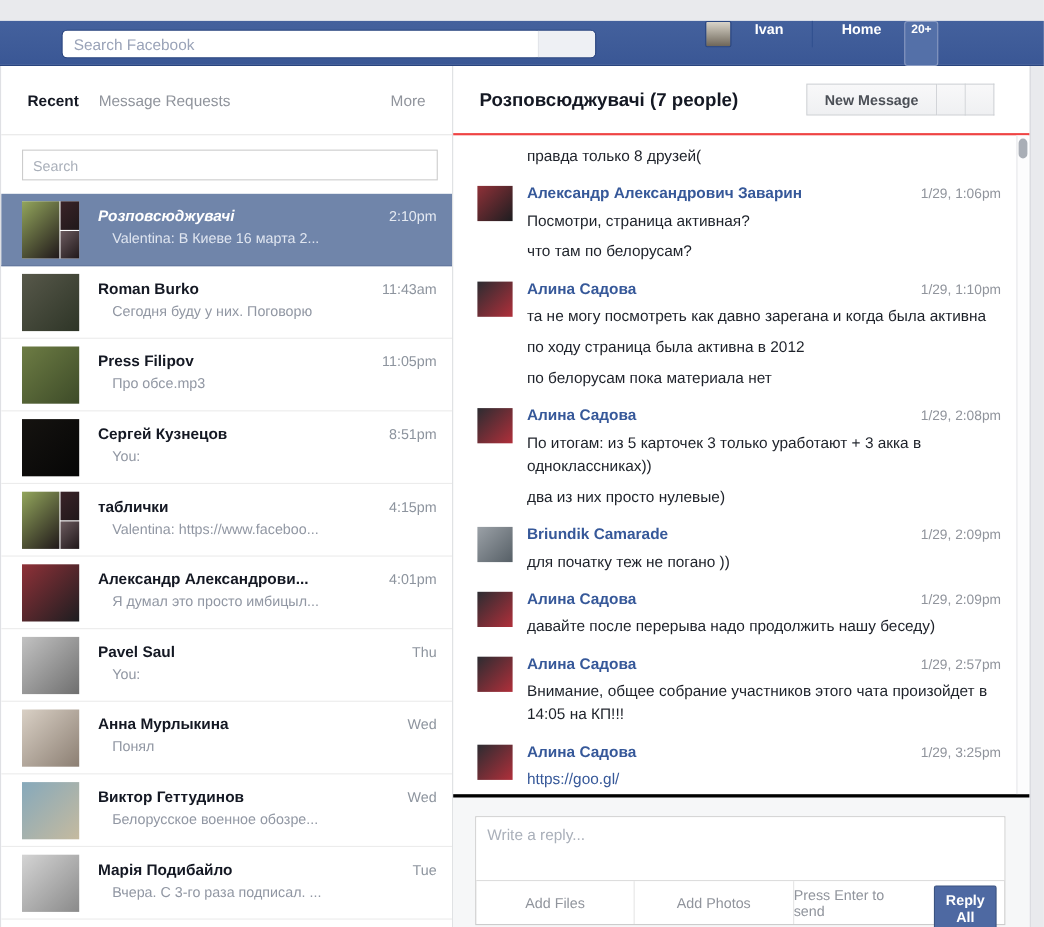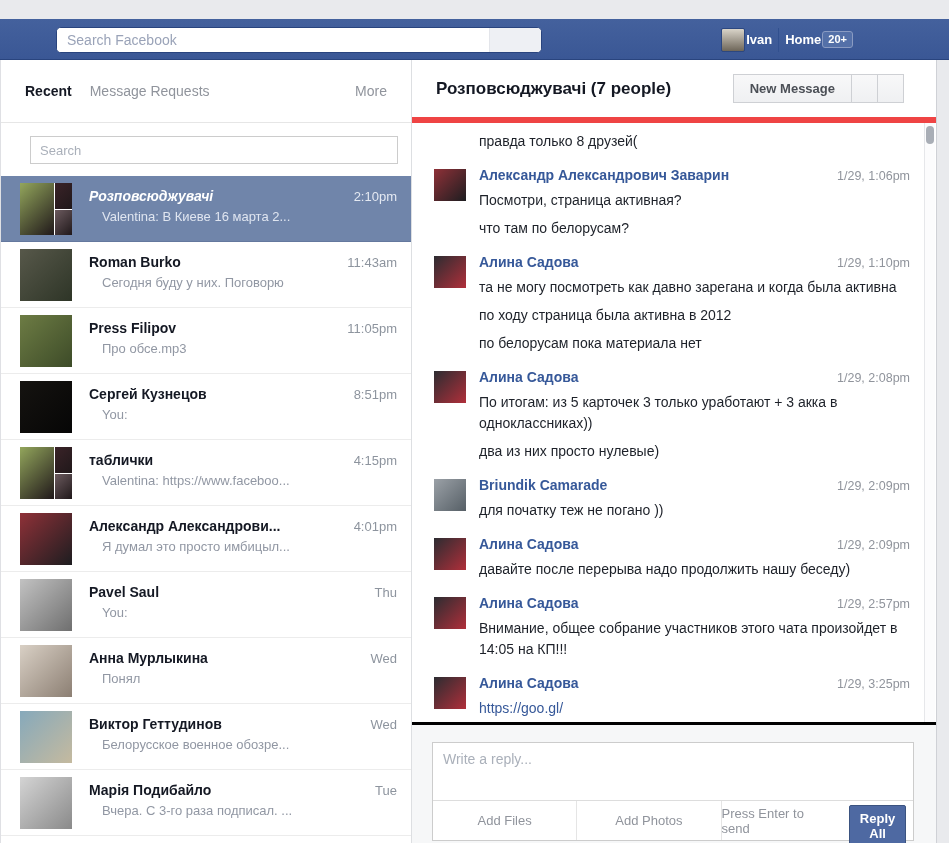--- a/index.html
+++ b/index.html
@@ -5,57 +5,57 @@
   * { margin:0; padding:0; box-sizing:border-box; }
   html,body { width:949px; height:843px; overflow:hidden; }
   body { font-family:"Liberation Sans", sans-serif; background:#e9eaed; }
 
   
   .navbar { position:relative; height:41px; background:linear-gradient(#44619d,#3a5795); border-bottom:1px solid #29447e;margin-top:19px; }
   .nav-search { position:absolute; left:56px; top:8px; width:486px; height:26px; background:#fff; border:1px solid #29447e; border-radius:5px; overflow:hidden; }
   .nav-search input { position:absolute; left:0; top:0; width:430px; height:24px; border:none; outline:none; padding:0 10px; font-size:14px; font-family:"Liberation Sans",sans-serif; color:#333; }
   .nav-search input::placeholder { color:#9aa3b8; }
   .nav-search-btn { position:absolute; right:0; top:0; width:52px; height:24px; background:#eef0f4; border-left:1px solid #e3e5ea; cursor:pointer; }
-  .nav-right { position:absolute; right:96px; top:0; height:41px; display:flex; align-items:center; gap:1px; }
+  .nav-right { position:absolute; right:96px; top:0; height:41px; display:flex; gap:21px; }
   .nav-avatar { width:24px; height:24px; border-radius:2px; background:linear-gradient(#d9d4c9,#6e6659); border:1px solid #2c4780; }
   .nav-user, .nav-home { color:#fff; font-weight:bold; font-size:13px; cursor:pointer; }
   .nav-divider { width:1px; height:24px; background:#31508f; margin:0 5px; }
   .nav-badge { background:#5470a8; border:1px solid #8a9bc2; border-radius:3px; color:#fff; font-size:11px; font-weight:bold; padding:1px 5px 2px; cursor:pointer; }
 
   
   .card { position:relative; width:937px; height:802px; background:#fff; border-left:1px solid #dfe0e4; border-right:1px solid #cfd1d6; display:flex; overflow:hidden; }
 
   
   .left { width:411px; border-right:1px solid #dddfe2; display:flex; flex-direction:column; overflow:hidden; }
   .tabs { height:63px; border-bottom:1px solid #e6e6e6; display:flex; align-items:center; padding:0 24px; gap:18px; }
   .tab { font-size:14px; color:#90949c; cursor:pointer; white-space:nowrap; }
   .tab.active { color:#141823; font-weight:bold; }
   .tab-more { margin-left:auto; }
-  .side-search { padding:13px 13px 12px 29px; }
+  .side-search { padding:13px 13px 12px 19px; }
   .side-search input { width:100%; height:28px; border:1px solid #ccc; padding:0 9px; font-size:13px; color:#333; font-family:"Liberation Sans",sans-serif; outline:none; }
   .side-search input::placeholder { color:#aab0ba; }
   .conv-list { flex:1; overflow:hidden; }
   .conv { display:flex; padding:7px 14px 6px 19px; height:66px; cursor:pointer; border-bottom:1px solid #ececec; }
   .conv-avatar { width:52px; height:52px; flex:none; background:#ccc; }
   .conv-avatar.collage { display:grid; grid-template-columns:34px 17px; grid-template-rows:25.5px 25.5px; gap:1px; background:#fff; }
   .conv-avatar.collage i { display:block; }
   .conv-avatar.collage i:first-child { grid-row:1 / span 2; }
   .conv-main { flex:1; min-width:0; padding:5px 0 0 17px; }
   .conv-top { display:flex; align-items:baseline; }
   .conv-name { flex:1; min-width:0; font-size:14px; font-weight:bold; color:#141823; white-space:nowrap; overflow:hidden; }
   .conv-time { font-size:13px; color:#8d949e; margin-left:6px; white-space:nowrap; }
   .conv-snippet { font-size:13px; color:#9197a3; margin-top:5px; padding-left:13px; white-space:nowrap; overflow:hidden; text-overflow:ellipsis; }
   .conv.selected { background:#7085aa; border-bottom-color:#64789e; }
   .conv.selected .conv-name { color:#fff;font-style:italic; }
   .conv.selected .conv-time { color:#e4e9f2; }
   .conv.selected .conv-snippet { color:#dfe5f0; }
 
   
   .right { flex:1; display:flex; flex-direction:column; min-width:0; }
-  .chat-header { height:63px; border-bottom:6px solid #ef4444; display:flex; align-items:center; padding:0 32px 0 24px; }
+  .chat-header { height:63px; border-bottom:2px solid #ef4444; display:flex; align-items:center; padding:0 32px 0 24px; }
   .chat-title { font-size:17px; font-weight:bold; color:#141823; flex:1; }
   .btn-group { display:flex; }
   .btn { background:linear-gradient(#f8f8f9,#eff0f2); border:1px solid #ced0d4; color:#4b4f56; font-size:13px; font-weight:bold; padding:6px 16px; cursor:pointer; font-family:"Liberation Sans",sans-serif; }
   .btn-sq { width:26px; padding:6px 0; border-left:none; }
 
   .messages { position:relative; flex:1; overflow:hidden; padding:8px 26px 0 22px; }
   .continuation { font-size:14px; color:#1d2129; padding-left:45px; line-height:21px; }
   .msg-group { display:flex; margin-top:15px; }
   .msg-avatar { width:32px; height:32px; flex:none; margin-top:2px; background:#ccc; cursor:pointer; }
   .msg-body { flex:1; min-width:0; padding-left:13px; }

